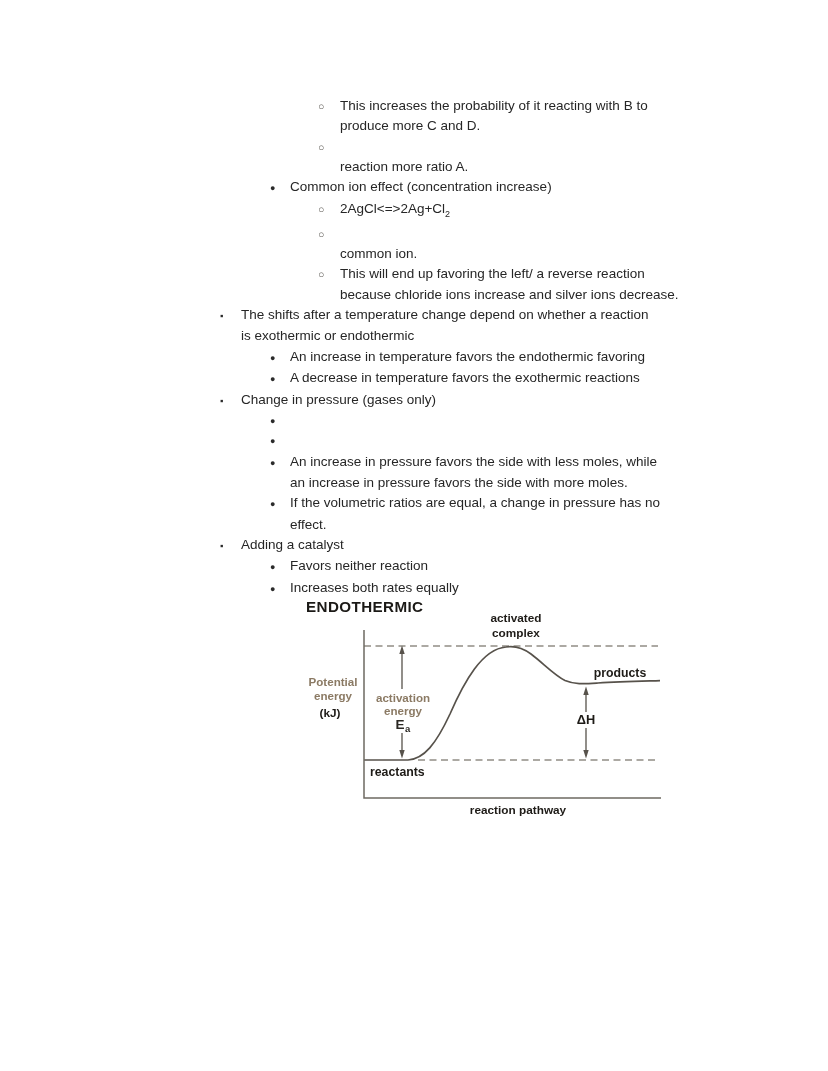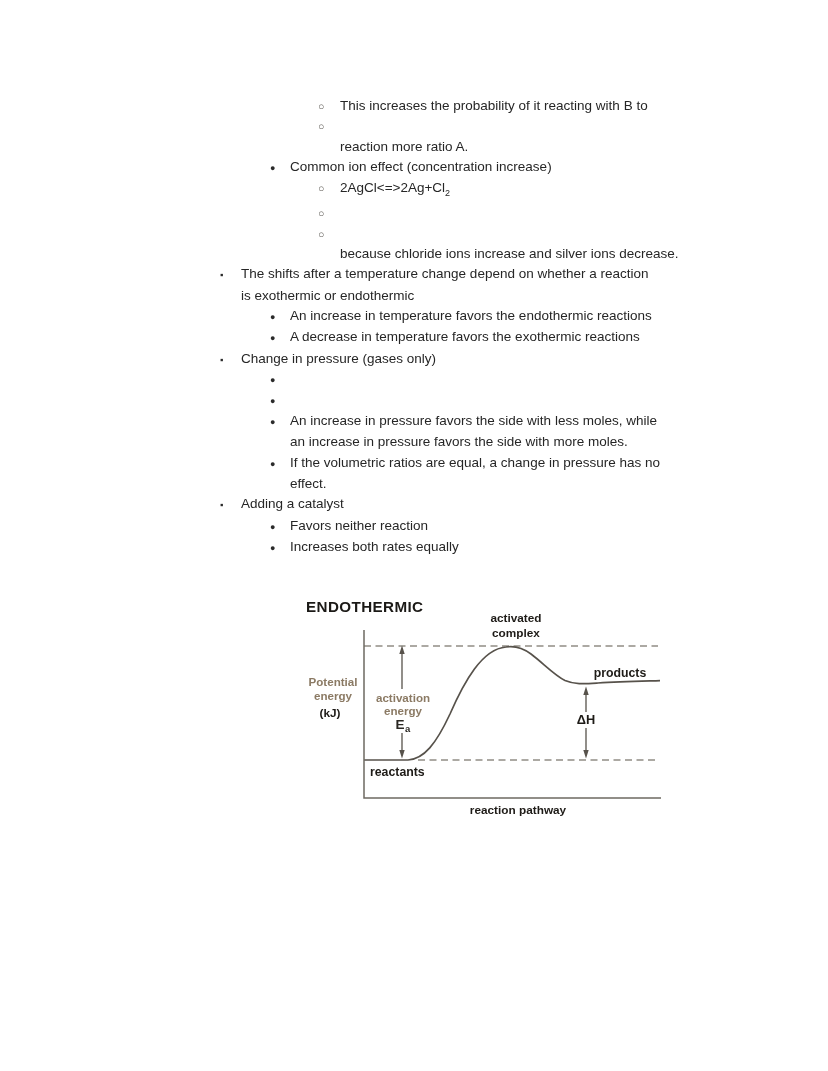--- a/index.html
+++ b/index.html
@@ -54,30 +54,32 @@
   .ahead  { fill: #57524b; stroke: none; }
   .mask   { fill: #ffffff; stroke: none; }
 </style>
 </head>
 <body>
 
 <div class="page">
 
   <div class="notes" id="notes-list">
       <div class="line lvl3"><span class="marker">○</span><span class="txt">This increases the probability of it reacting with B to</span></div>
+      <div class="line lvl3"><span class="marker"></span><span class="txt">produce more C and D.</span></div>
       <div class="line lvl3"><span class="marker">○</span></div>
       <div class="line lvl3"><span class="marker"></span><span class="txt">reaction more ratio A.</span></div>
       <div class="line lvl2"><span class="marker">●</span><span class="txt">Common ion effect (concentration increase)</span></div>
       <div class="line lvl3"><span class="marker">○</span><span class="txt">2AgCl&lt;=&gt;2Ag+Cl<sub>2</sub></span></div>
       <div class="line lvl3"><span class="marker">○</span></div>
-      <div class="line lvl3"><span class="marker">○</span></div>
+      <div class="line lvl3"><span class="marker"></span><span class="txt">common ion.</span></div>
+      <div class="line lvl3"><span class="marker">○</span><span class="txt">This will end up favoring the left/ a reverse reaction</span></div>
       <div class="line lvl3"><span class="marker"></span><span class="txt">because chloride ions increase and silver ions decrease.</span></div>
       <div class="line lvl1"><span class="marker">▪</span><span class="txt">The shifts after a temperature change depend on whether a reaction</span></div>
       <div class="line lvl1"><span class="marker"></span><span class="txt">is exothermic or endothermic</span></div>
-      <div class="line lvl2"><span class="marker">●</span><span class="txt">An increase in temperature favors the endothermic reactions</span></div>
+      <div class="line lvl2"><span class="marker">●</span><span class="txt">An increase in temperature favors the endothermic favoring</span></div>
       <div class="line lvl2"><span class="marker">●</span><span class="txt">A decrease in temperature favors the exothermic reactions</span></div>
       <div class="line lvl1"><span class="marker">▪</span><span class="txt">Change in pressure (gases only)</span></div>
       <div class="line lvl2"><span class="marker">●</span></div>
       <div class="line lvl2"><span class="marker">●</span></div>
       <div class="line lvl2"><span class="marker">●</span><span class="txt">An increase in pressure favors the side with less moles, while</span></div>
       <div class="line lvl2"><span class="marker"></span><span class="txt">an increase in pressure favors the side with more moles.</span></div>
       <div class="line lvl2"><span class="marker">●</span><span class="txt">If the volumetric ratios are equal, a change in pressure has no</span></div>
       <div class="line lvl2"><span class="marker"></span><span class="txt">effect.</span></div>
       <div class="line lvl1"><span class="marker">▪</span><span class="txt">Adding a catalyst</span></div>
       <div class="line lvl2"><span class="marker">●</span><span class="txt">Favors neither reaction</span></div>

